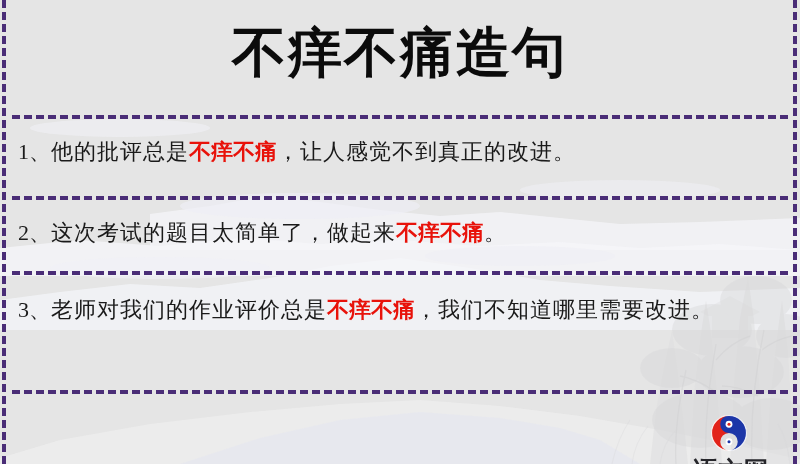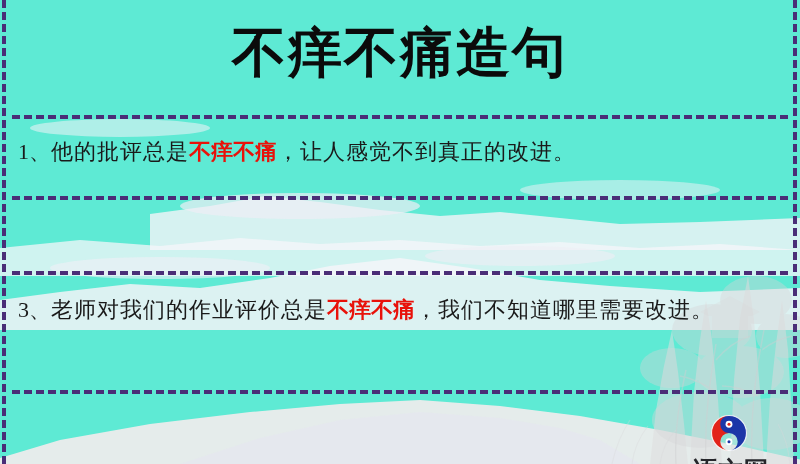--- a/index.html
+++ b/index.html
@@ -13,21 +13,21 @@
     background: #ffffff;
     font-family: "Liberation Serif", "DejaVu Serif", serif;
     position: relative;
   }
 
   #page {
     position: absolute;
     left: 0; top: 0;
     width: 800px;
     height: 464px;
-    background: #5eead4;
+    background: #e5e5e5;
     overflow: hidden;
   }
   #wm-svg {
     position: absolute;
     left: 0; top: 0;
     width: 800px;
     height: 464px;
     z-index: 0;
     pointer-events: none;
   }
@@ -189,20 +189,23 @@
 
   <div class="h-dash" style="top:115px;"></div>
   <div class="h-dash" style="top:196px;"></div>
   <div class="h-dash" style="top:271px;"></div>
   <div class="h-dash" style="top:390px;"></div>
 
   <div class="row" id="row1">
     <span class="num">1、</span><span>他的批评总是</span><span class="hl">不痒不痛</span><span>，让人感觉不到真正的改进。</span>
   </div>
 
+  <div class="row" id="row2">
+    <span class="num">2、</span><span>这次考试的题目太简单了，做起来</span><span class="hl">不痒不痛</span><span>。</span>
+  </div>
 
   <div class="row" id="row3">
     <span class="num">3、</span><span>老师对我们的作业评价总是</span><span class="hl">不痒不痛</span><span>，我们不知道哪里需要改进。</span>
   </div>
 
   <div id="logo">
     <svg id="logo-mark" viewBox="0 0 100 100">
 
       <path d="M 50 4 A 46 46 0 0 0 50 96 A 23 23 0 0 1 50 50 A 23 23 0 0 0 50 4 Z" fill="#e2231a"></path>
 

